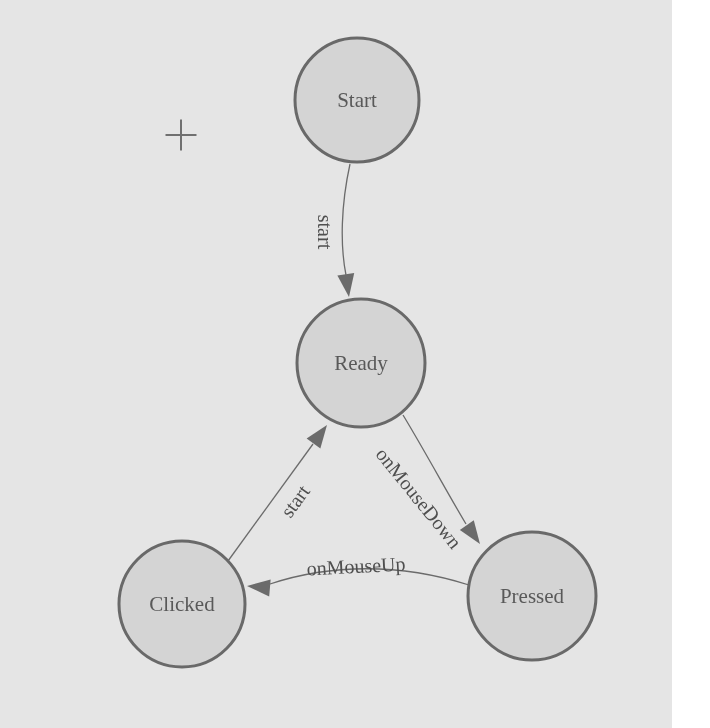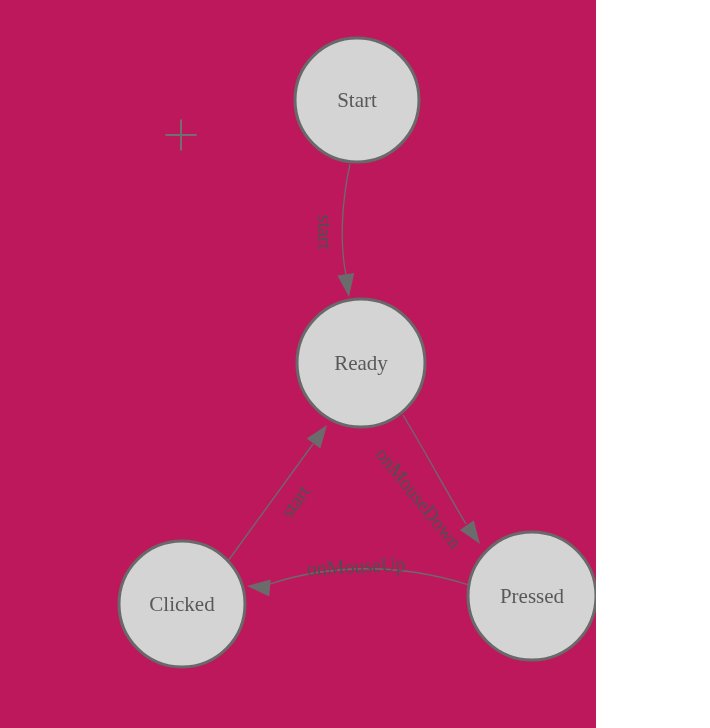--- a/index.html
+++ b/index.html
@@ -2,23 +2,23 @@
 <html><head>
 <meta charset="utf-8">
 <style>
   html, body {
     margin: 0;
     padding: 0;
     background: #ffffff;
   }
   #stage {
     position: relative;
-    width: 596px;
+    width: 672px;
     height: 728px;
-    background: #be185d;
+    background: #e5e5e5;
     overflow: hidden;
   }
   svg text {
     font-family: "Liberation Serif", "DejaVu Serif", serif;
     user-select: none;
   }
 </style>
 </head>
 <body>
 

